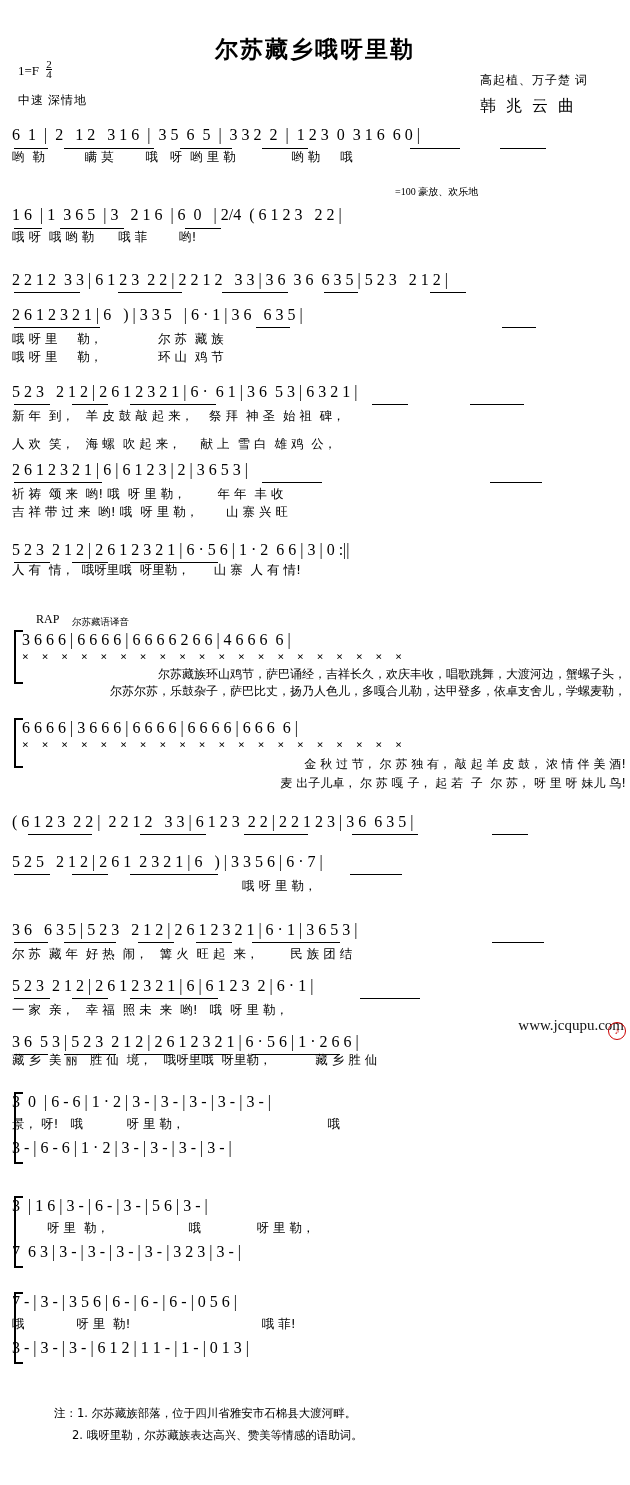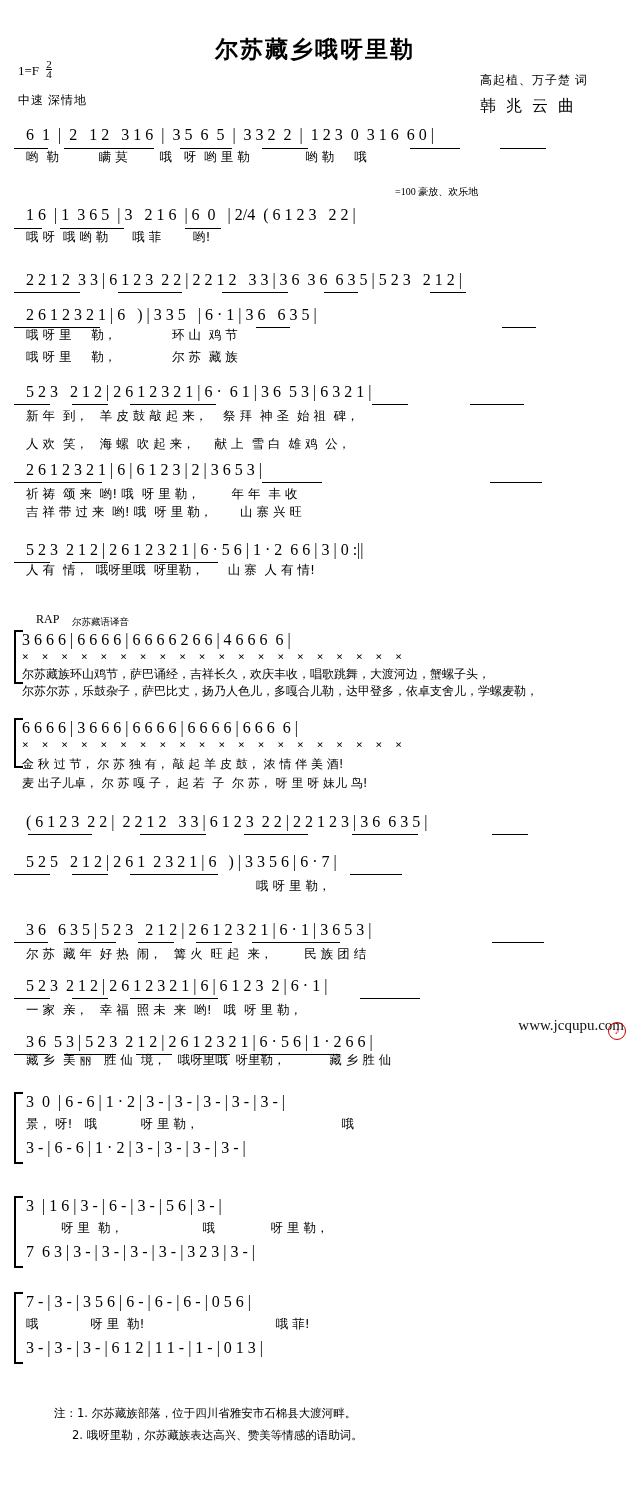--- a/index.html
+++ b/index.html
@@ -17,30 +17,30 @@
   }
   .keysig{position:absolute;top:60px;left:18px;font-size:13px;font-family:"Liberation Serif",serif;}
   .keysig .frac{display:inline-block;text-align:center;line-height:9px;vertical-align:-3px;margin-left:4px;font-size:11px;}
   .keysig .frac b{display:block;font-weight:normal;}
   .keysig .frac .den{border-top:1px solid #000;}
   .tempo{position:absolute;top:92px;left:18px;font-size:12px;letter-spacing:1px;}
   .credit1{position:absolute;top:72px;left:480px;font-size:12px;letter-spacing:1px;}
   .credit2{position:absolute;top:96px;left:480px;font-size:16px;letter-spacing:3px;}
   .tempo2{position:absolute;top:185px;left:395px;font-size:10px;}
 
-  .sysrow{position:absolute;left:26px;width:604px;}
+  .sysrow{position:absolute;left:12px;width:604px;}
   .notes{
     font-size:16px;letter-spacing:0px;white-space:pre;
     font-family:"Liberation Serif", serif;line-height:20px;
   }
   .lyr{
     font-size:12.5px;white-space:pre;letter-spacing:0px;
     font-family:"DejaVu Sans", sans-serif;line-height:16px;
   }
-  .lyr2{font-size:12px;white-space:pre;font-family:"DejaVu Sans",sans-serif;line-height:15px;}
+  .lyr2{font-size:12px;white-space:pre;font-family:"DejaVu Sans",sans-serif;line-height:15px;text-align:right;}
   .rapmark{position:absolute;font-size:12px;}
   .rapsub{position:absolute;font-size:9.5px;}
   .xrow{position:absolute;font-size:11px;letter-spacing:3.2px;font-family:"DejaVu Sans Mono",monospace;color:#000;}
   .notefoot{position:absolute;font-size:11.5px;font-family:"DejaVu Sans",sans-serif;}
   .site{position:absolute;right:6px;bottom:10px;font-size:15px;font-family:"Liberation Serif",serif;color:#111;}
   .sitemark{position:absolute;right:4px;bottom:4px;width:16px;height:16px;border:1px solid #c00;border-radius:50%;color:#c00;font-size:10px;text-align:center;line-height:15px;}
   .bracket{position:absolute;border-left:2px solid #000;}
   .bracket:before,.bracket:after{content:"";position:absolute;left:0;width:7px;height:2px;background:#000;}
   .bracket:before{top:0;}
   .bracket:after{bottom:0;}
@@ -89,22 +89,22 @@
     <div class="notes">2 2 1 2  3 3 | 6 1 2 3  2 2 | 2 2 1 2   3 3 | 3 6  3 6  6 3 5 | 5 2 3   2 1 2 |</div>
   </div>
   <div class="hr" style="top:292px;left:14px;width:66px;"></div>
   <div class="hr" style="top:292px;left:118px;width:64px;"></div>
   <div class="hr" style="top:292px;left:222px;width:66px;"></div>
   <div class="hr" style="top:292px;left:324px;width:34px;"></div>
   <div class="hr" style="top:292px;left:430px;width:36px;"></div>
 
   <div class="sysrow" style="top:305px;">
     <div class="notes">2 6 1 2 3 2 1 | 6   ) | 3 3 5   | 6 · 1 | 3 6   6 3 5 |</div>
+    <div class="lyr" style="margin-top:6px;">哦 呀 里     勒，              尔 苏  藏 族</div>
     <div class="lyr" style="margin-top:2px;">哦 呀 里     勒，              环 山  鸡 节</div>
-    <div class="lyr" style="margin-top:6px;">哦 呀 里     勒，              尔 苏  藏 族</div>
   </div>
   <div class="hr" style="top:327px;left:14px;width:86px;"></div>
   <div class="hr" style="top:327px;left:256px;width:34px;"></div>
   <div class="hr" style="top:327px;left:502px;width:34px;"></div>
 
   <div class="sysrow" style="top:382px;">
     <div class="notes">5 2 3   2 1 2 | 2 6 1 2 3 2 1 | 6 ·  6 1 | 3 6  5 3 | 6 3 2 1 |</div>
     <div class="lyr" style="margin-top:6px;">新 年  到，   羊 皮 鼓 敲 起 来，    祭 拜  神 圣  始 祖  碑，</div>
     <div class="lyr" style="margin-top:12px;">人 欢  笑，   海 螺  吹 起 来，     献 上  雪 白  雄 鸡  公，</div>
   </div>

